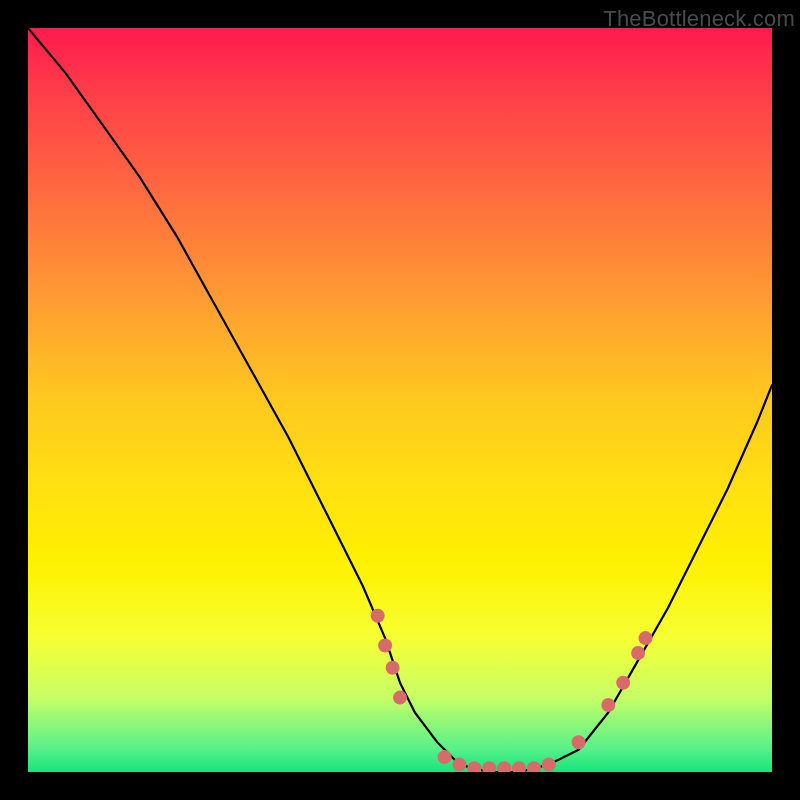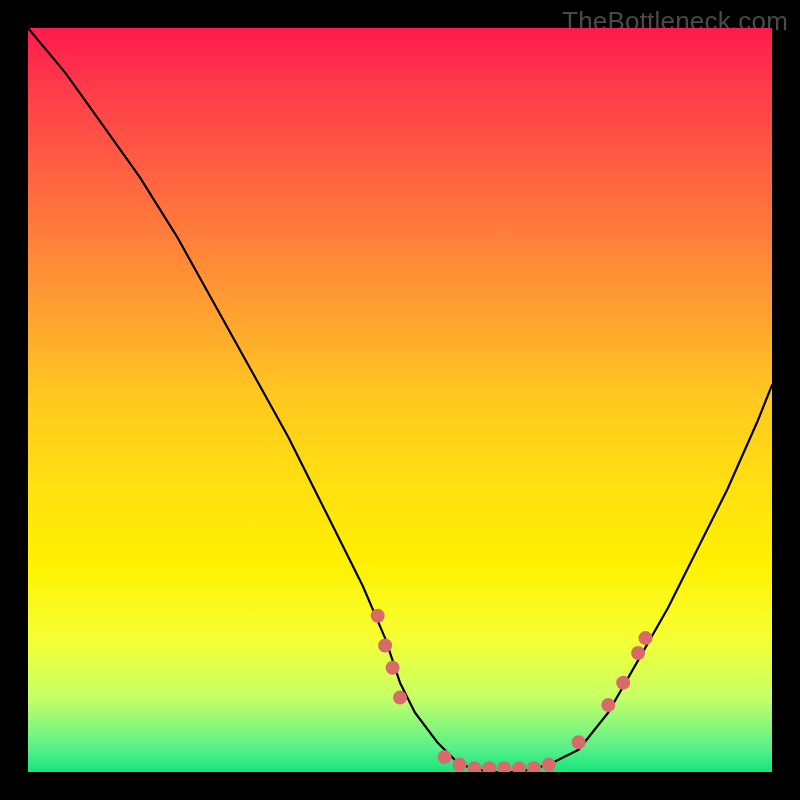--- a/index.html
+++ b/index.html
@@ -39,23 +39,23 @@
       #fff100 72%,
       #f6ff33 82%,
       #c6ff66 90%,
       #55f08a 97%,
       #15e57a 100%
     );
   }
   .watermark {
     position: absolute;
     top: 6px;
-    right: 12px;
+    right: 5px;
     color: #4a4a4a;
-    font-size: 26px;
+    font-size: 22px;
     font-weight: 500;
     letter-spacing: 0.2px;
     user-select: none;
   }
   svg.curve {
     position: absolute;
     left: 0; top: 0;
     width: 744px; height: 744px;
     overflow: visible;
   }

